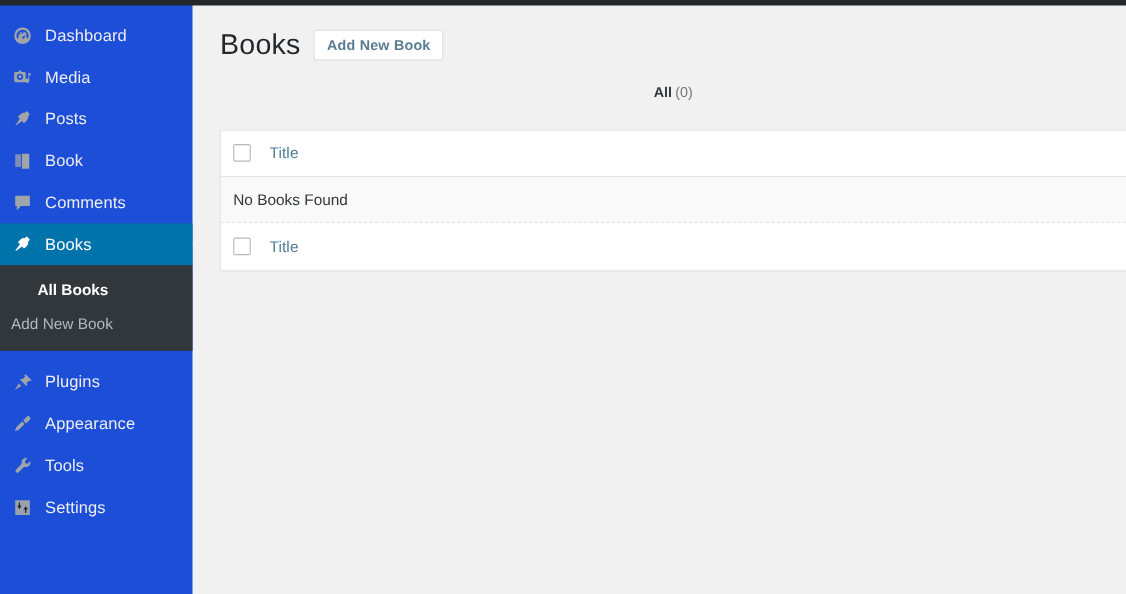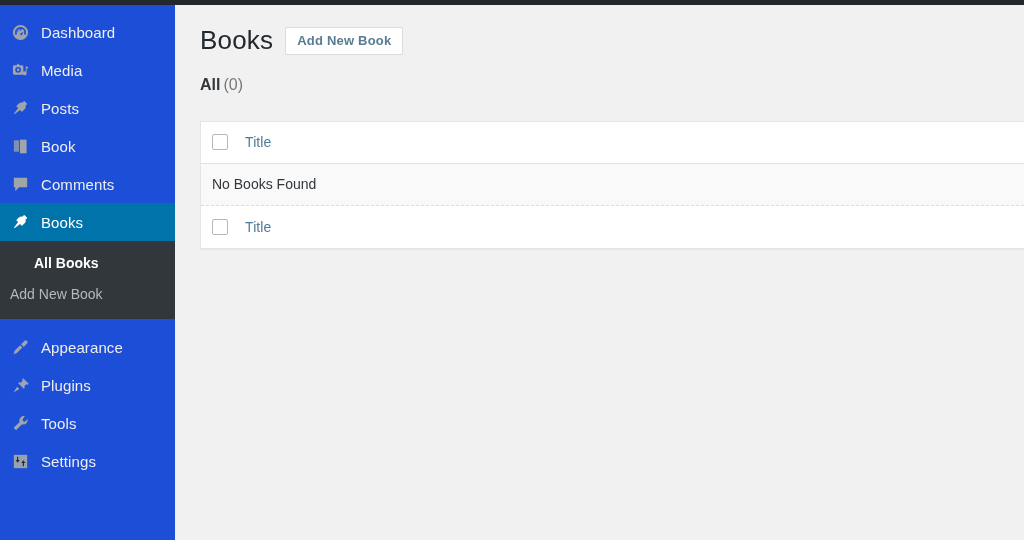--- a/index.html
+++ b/index.html
@@ -145,22 +145,23 @@
     border-radius: 2px;
     cursor: pointer;
     line-height: 15px;
     letter-spacing: .2px;
   }
 
   
   .subsubsub {
     list-style: none;
     margin: 18px 0 0 0;
-    font-size: 16px;
+    font-size: 13px;
     color: #555;
+    text-align: center;
   }
   .subsubsub li { display: inline-block; }
   .subsubsub .flt-label {
     font-weight: bold;
     color: #32373c;
     cursor: pointer;
   }
   .subsubsub .flt-count {
     color: #777777;
     margin-left: 3px;
@@ -296,33 +297,33 @@
           <li class="submenu-item current">All Books</li>
           <li class="submenu-item">Add New Book</li>
         </ul>
       </li>
 
       <li class="menu-sep"></li>
 
       <li class="menu-item">
         <span class="mi-icon">
           <svg viewBox="0 0 20 20" fill="currentColor">
+              <path d="M12.8 2.3l-1.2 1.2 1 1-2.8 2.8-1-1-1.2 1.2 5.9 5.9 1.2-1.2-1-1 2.8-2.8 1 1 1.2-1.2-5.9-5.9zM6.4 11.2L2.6 17.4l6.2-3.8-2.4-2.4z"></path>
+            </svg>
+        </span>
+        <span class="mi-label">Plugins</span>
+      </li>
+
+      <li class="menu-item">
+        <span class="mi-icon">
+          <svg viewBox="0 0 20 20" fill="currentColor">
               <path d="M16.9 3.1a2 2 0 00-2.8 0l-3.5 3.5 2.8 2.8 3.5-3.5a2 2 0 000-2.8zM9.6 7.6l-5.3 5.3c-.6.6-.9 1.4-.9 2.2L2.6 17l1.9-.8c.8 0 1.6-.3 2.2-.9l5.3-5.3-2.4-2.4z"></path>
             </svg>
         </span>
         <span class="mi-label">Appearance</span>
-      </li>
-
-      <li class="menu-item">
-        <span class="mi-icon">
-          <svg viewBox="0 0 20 20" fill="currentColor">
-              <path d="M12.8 2.3l-1.2 1.2 1 1-2.8 2.8-1-1-1.2 1.2 5.9 5.9 1.2-1.2-1-1 2.8-2.8 1 1 1.2-1.2-5.9-5.9zM6.4 11.2L2.6 17.4l6.2-3.8-2.4-2.4z"></path>
-            </svg>
-        </span>
-        <span class="mi-label">Plugins</span>
       </li>
 
 
       <li class="menu-item">
         <span class="mi-icon">
           <svg viewBox="0 0 20 20" fill="currentColor">
               <path d="M14.6 2.4a4.6 4.6 0 00-5.5 5.9L2.8 14.6l2.5 2.5 6.3-6.3a4.6 4.6 0 005.9-5.5l-2.8 2.8-2-.5-.5-2 2.4-3.2z"></path>
             </svg>
         </span>
         <span class="mi-label">Tools</span>

